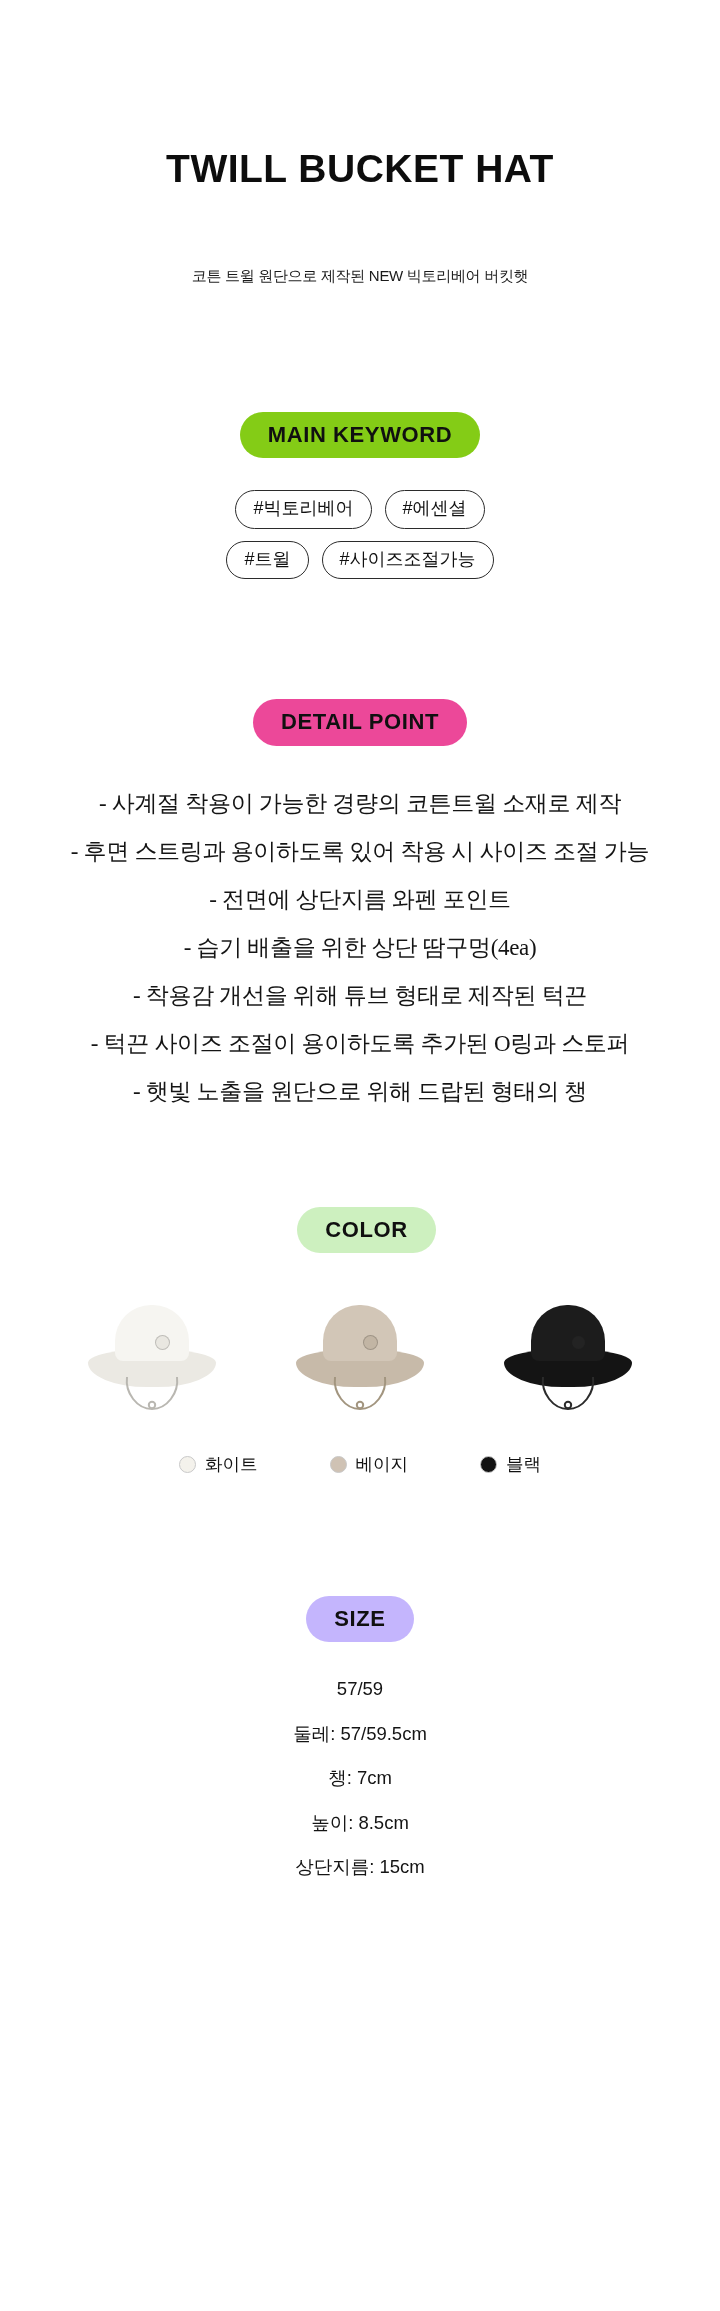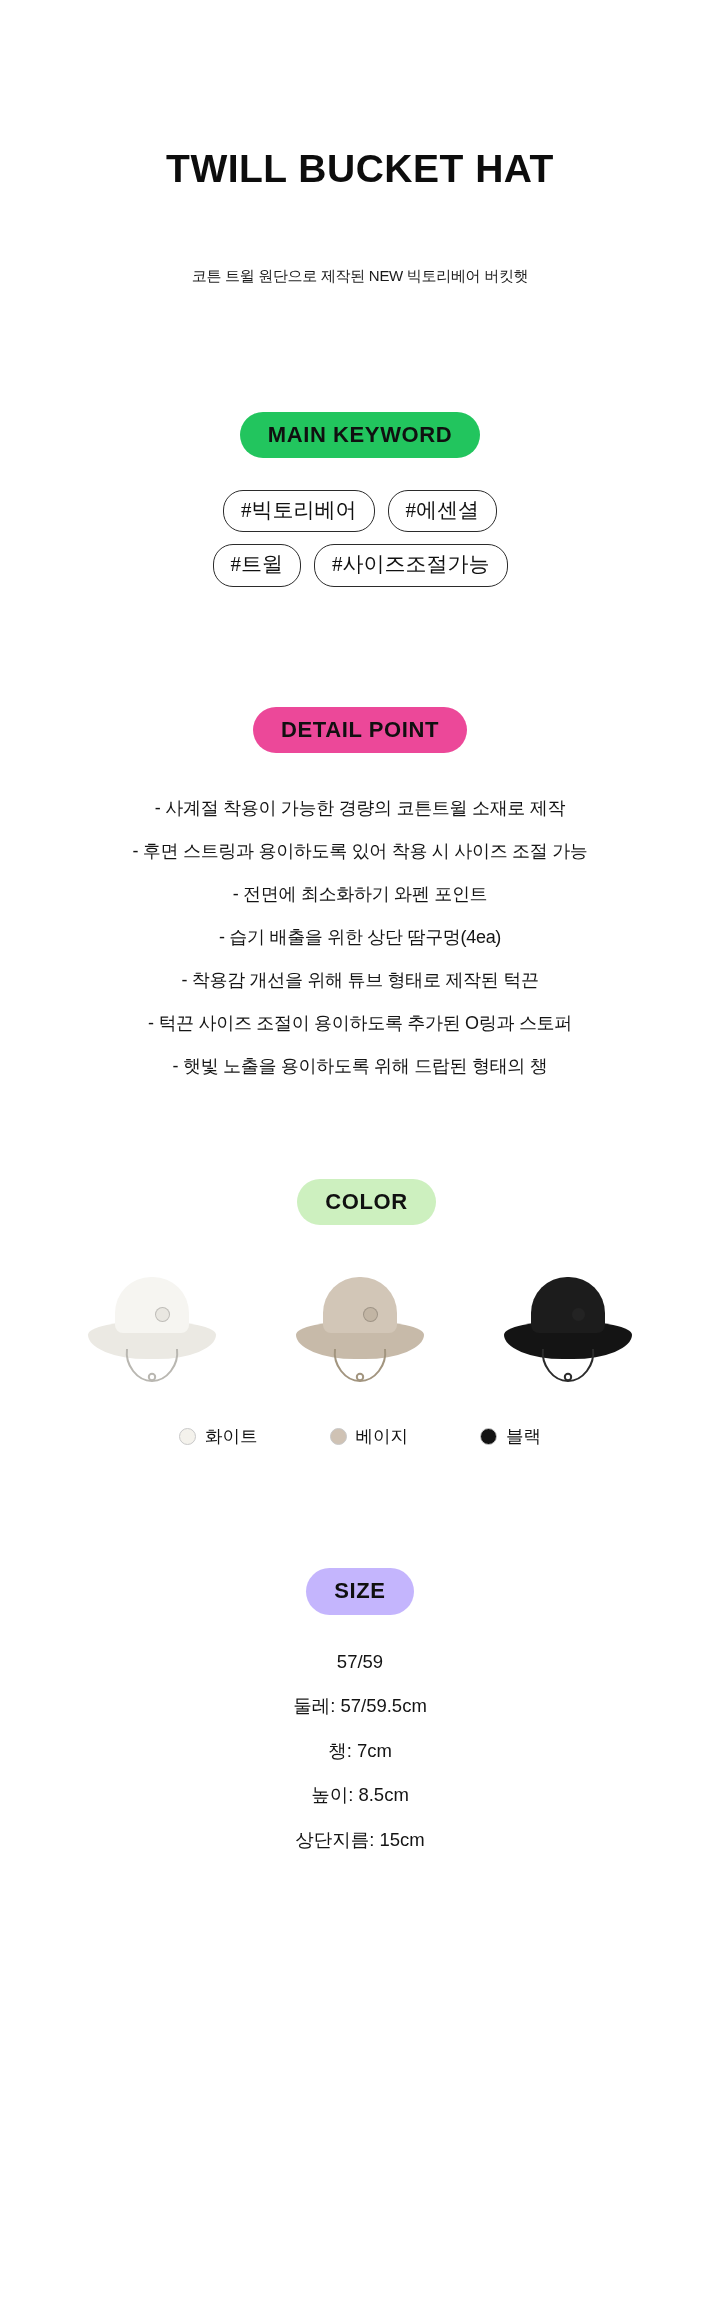--- a/index.html
+++ b/index.html
@@ -55,38 +55,38 @@
   .kw-row {
     display: flex;
     justify-content: center;
     gap: 13px;
     margin-bottom: 12px;
   }
   .kw {
     border: 1px solid #2b2b2b;
     border-radius: 20px;
     padding: 7px 17px 8px 17px;
-    font-size: 21px;
+    font-size: 18px;
     color: #101010;
     line-height: 1.2;
     white-space: nowrap;
-    font-family: Liberation Serif, serif;
   }
 
   
   .detail-list {
     margin-top: 46px;
     text-align: center;
   }
   .detail-line {
-    font-size: 18px;
+    font-size: 23px;
     line-height: 1.0;
     color: #141414;
     margin-bottom: 25px;
     letter-spacing: -0.3px;
+    font-family: Liberation Serif, serif;
   }
   .detail-line:last-child { margin-bottom: 0; }
 
   
   .hats {
     margin-top: 46px;
     display: flex;
     justify-content: center;
     gap: 48px;
   }
@@ -189,46 +189,46 @@
 <body>
 
 <div class="page">
 
   <div class="title-block">
     <h1 class="product-title">TWILL BUCKET HAT</h1>
     <p class="product-subtitle">코튼 트윌 원단으로 제작된 NEW 빅토리베어 버킷햇</p>
   </div>
 
   <div class="pill-wrap sp-keyword">
-    <span class="pill" style="background: #22c55e;">MAIN KEYWORD</span>
+    <span class="pill" style="background: #84cc16;">MAIN KEYWORD</span>
   </div>
 
   <div class="keywords">
     <div class="kw-row">
       <span class="kw">#빅토리베어</span>
       <span class="kw">#에센셜</span>
     </div>
     <div class="kw-row">
       <span class="kw">#트윌</span>
       <span class="kw">#사이즈조절가능</span>
     </div>
   </div>
 
   <div class="pill-wrap sp-detail">
     <span class="pill" style="background: #ec4899;">DETAIL POINT</span>
   </div>
 
   <div class="detail-list">
     <p class="detail-line">- 사계절 착용이 가능한 경량의 코튼트윌 소재로 제작</p>
     <p class="detail-line">- 후면 스트링과 용이하도록 있어 착용 시 사이즈 조절 가능</p>
-    <p class="detail-line">- 전면에 최소화하기 와펜 포인트</p>
+    <p class="detail-line">- 전면에 상단지름 와펜 포인트</p>
     <p class="detail-line">- 습기 배출을 위한 상단 땀구멍(4ea)</p>
     <p class="detail-line">- 착용감 개선을 위해 튜브 형태로 제작된 턱끈</p>
     <p class="detail-line">- 턱끈 사이즈 조절이 용이하도록 추가된 O링과 스토퍼</p>
-    <p class="detail-line">- 햇빛 노출을 용이하도록 위해 드랍된 형태의 챙</p>
+    <p class="detail-line">- 햇빛 노출을 원단으로 위해 드랍된 형태의 챙</p>
   </div>
 
   <div class="pill-wrap sp-color">
     <span class="pill" style="background: rgb(205, 240, 191);">COLOR</span>
   </div>
 
   <div class="hats">
     <div class="hat-cell">
       <div class="hat">
         <div class="brim" id="brim0" style="background: rgb(235, 233, 227);"></div>

